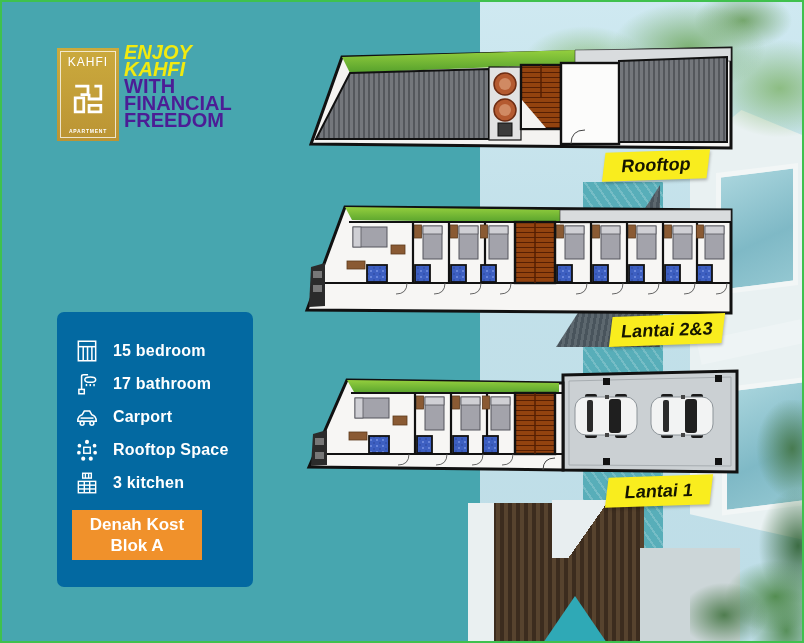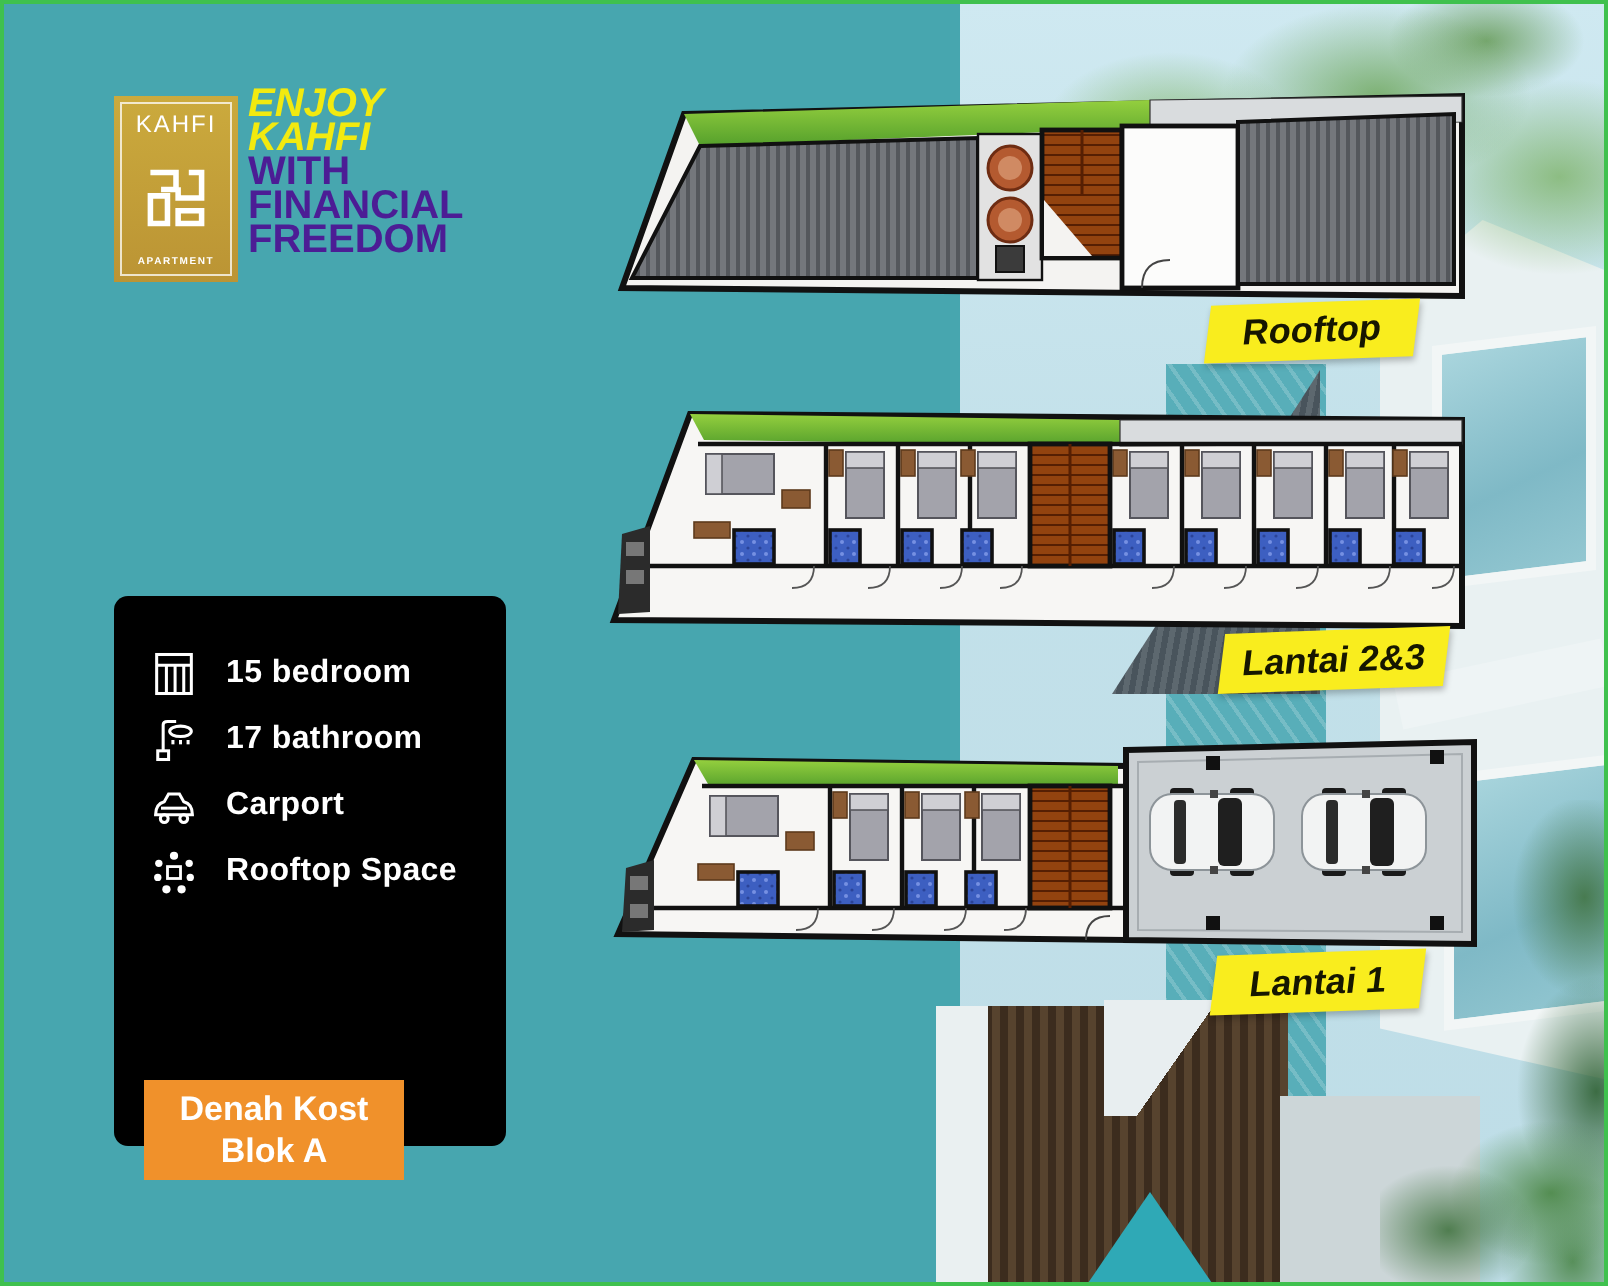--- a/index.html
+++ b/index.html
@@ -50,27 +50,27 @@
   .logo{left:57px;top:48px;width:62px;height:93px;background:linear-gradient(180deg,#cbaa3d,#bb9434);
     display:flex;flex-direction:column;align-items:center;justify-content:space-between;
     padding:5px 3px;box-sizing:border-box;}
   .logo-frame{position:absolute;inset:3px;border:1px solid rgba(255,255,255,.75);pointer-events:none;}
   .logo-title{color:#fff;font-size:12px;font-weight:400;letter-spacing:1px;margin-top:2px;}
   .logo-sub{color:#fff;font-size:5px;font-weight:700;letter-spacing:.8px;margin-bottom:2px;}
   .tagline{left:124px;top:44px;width:130px;line-height:17px;font-size:20px;font-weight:700;}
   .tag-hi{color:#f2ea0f;font-style:italic;}
   .tag-rest{color:#4c1d95;}
   
-  .panel{left:57px;top:298px;width:196px;height:275px;background:#000000;border-radius:7px;}
+  .panel{left:57px;top:312px;width:196px;height:275px;background:#0369a1;border-radius:7px;}
   .feature-row{display:flex;align-items:center;gap:13px;height:33px;margin-left:17px;}
   .feature-row:first-child{margin-top:22px;}
   .feature-label{color:#fff;font-size:16px;font-weight:700;letter-spacing:.2px;}
   .ficon{width:26px;height:26px;flex:0 0 26px;}
   
-  .cta{left:72px;top:540px;width:130px;height:50px;background:#f0912b;border:none;
+  .cta{left:72px;top:510px;width:130px;height:50px;background:#f0912b;border:none;
     color:#fff;font-family:"Liberation Sans",sans-serif;font-weight:700;font-size:17px;
     line-height:21px;text-align:center;display:flex;flex-direction:column;justify-content:center;cursor:pointer;}
   
   .plan{z-index:3;}
   .floor-label{z-index:4;background:#f9ed1e;color:#161600;font-weight:700;font-size:18px;
     display:flex;align-items:center;justify-content:center;
     transform:skewX(-9deg) rotate(-2deg);box-shadow:1px 2px 3px rgba(0,0,0,.25);}
   .lbl-rooftop{left:604px;top:151px;width:104px;height:29px;}
   .lbl-l23{left:611px;top:315px;width:112px;height:30px;}
   .lbl-l1{left:607px;top:476px;width:104px;height:30px;}
@@ -158,20 +158,35 @@
           <circle cx="12" cy="4.5" r="1.9"></circle>
           <circle cx="5" cy="8" r="1.7"></circle>
           <circle cx="19" cy="8" r="1.7"></circle>
           <circle cx="4.5" cy="14.5" r="1.7"></circle>
           <circle cx="19.5" cy="14.5" r="1.7"></circle>
           <circle cx="8.5" cy="20" r="1.9"></circle>
           <circle cx="15.5" cy="20" r="1.9"></circle>
         </g>
       </svg>
       <span class="feature-label">Rooftop Space</span>
+    </div>
+    <div class="feature-row">
+      <svg class="ficon" viewBox="0 0 24 24">
+        <g fill="none" stroke="#fff" stroke-width="1.3">
+          <rect x="8" y="3" width="8" height="4.5"></rect>
+          <line x1="10.5" y1="3" x2="10.5" y2="7.5"></line>
+          <line x1="13.5" y1="3" x2="13.5" y2="7.5"></line>
+          <rect x="4" y="10.5" width="16" height="10.5"></rect>
+          <line x1="4" y1="14" x2="20" y2="14"></line>
+          <line x1="4" y1="17.5" x2="20" y2="17.5"></line>
+          <line x1="9.5" y1="10.5" x2="9.5" y2="21"></line>
+          <line x1="14.5" y1="10.5" x2="14.5" y2="21"></line>
+        </g>
+      </svg>
+      <span class="feature-label">3 kitchen</span>
     </div>
   </div>
 
   <button class="abs cta">
     <span>Denah Kost</span>
     <span>Blok A</span>
   </button>
 
   <svg class="abs plan" style="left:303px;top:38px;" width="440" height="122" viewBox="0 0 440 122">
     <defs>

